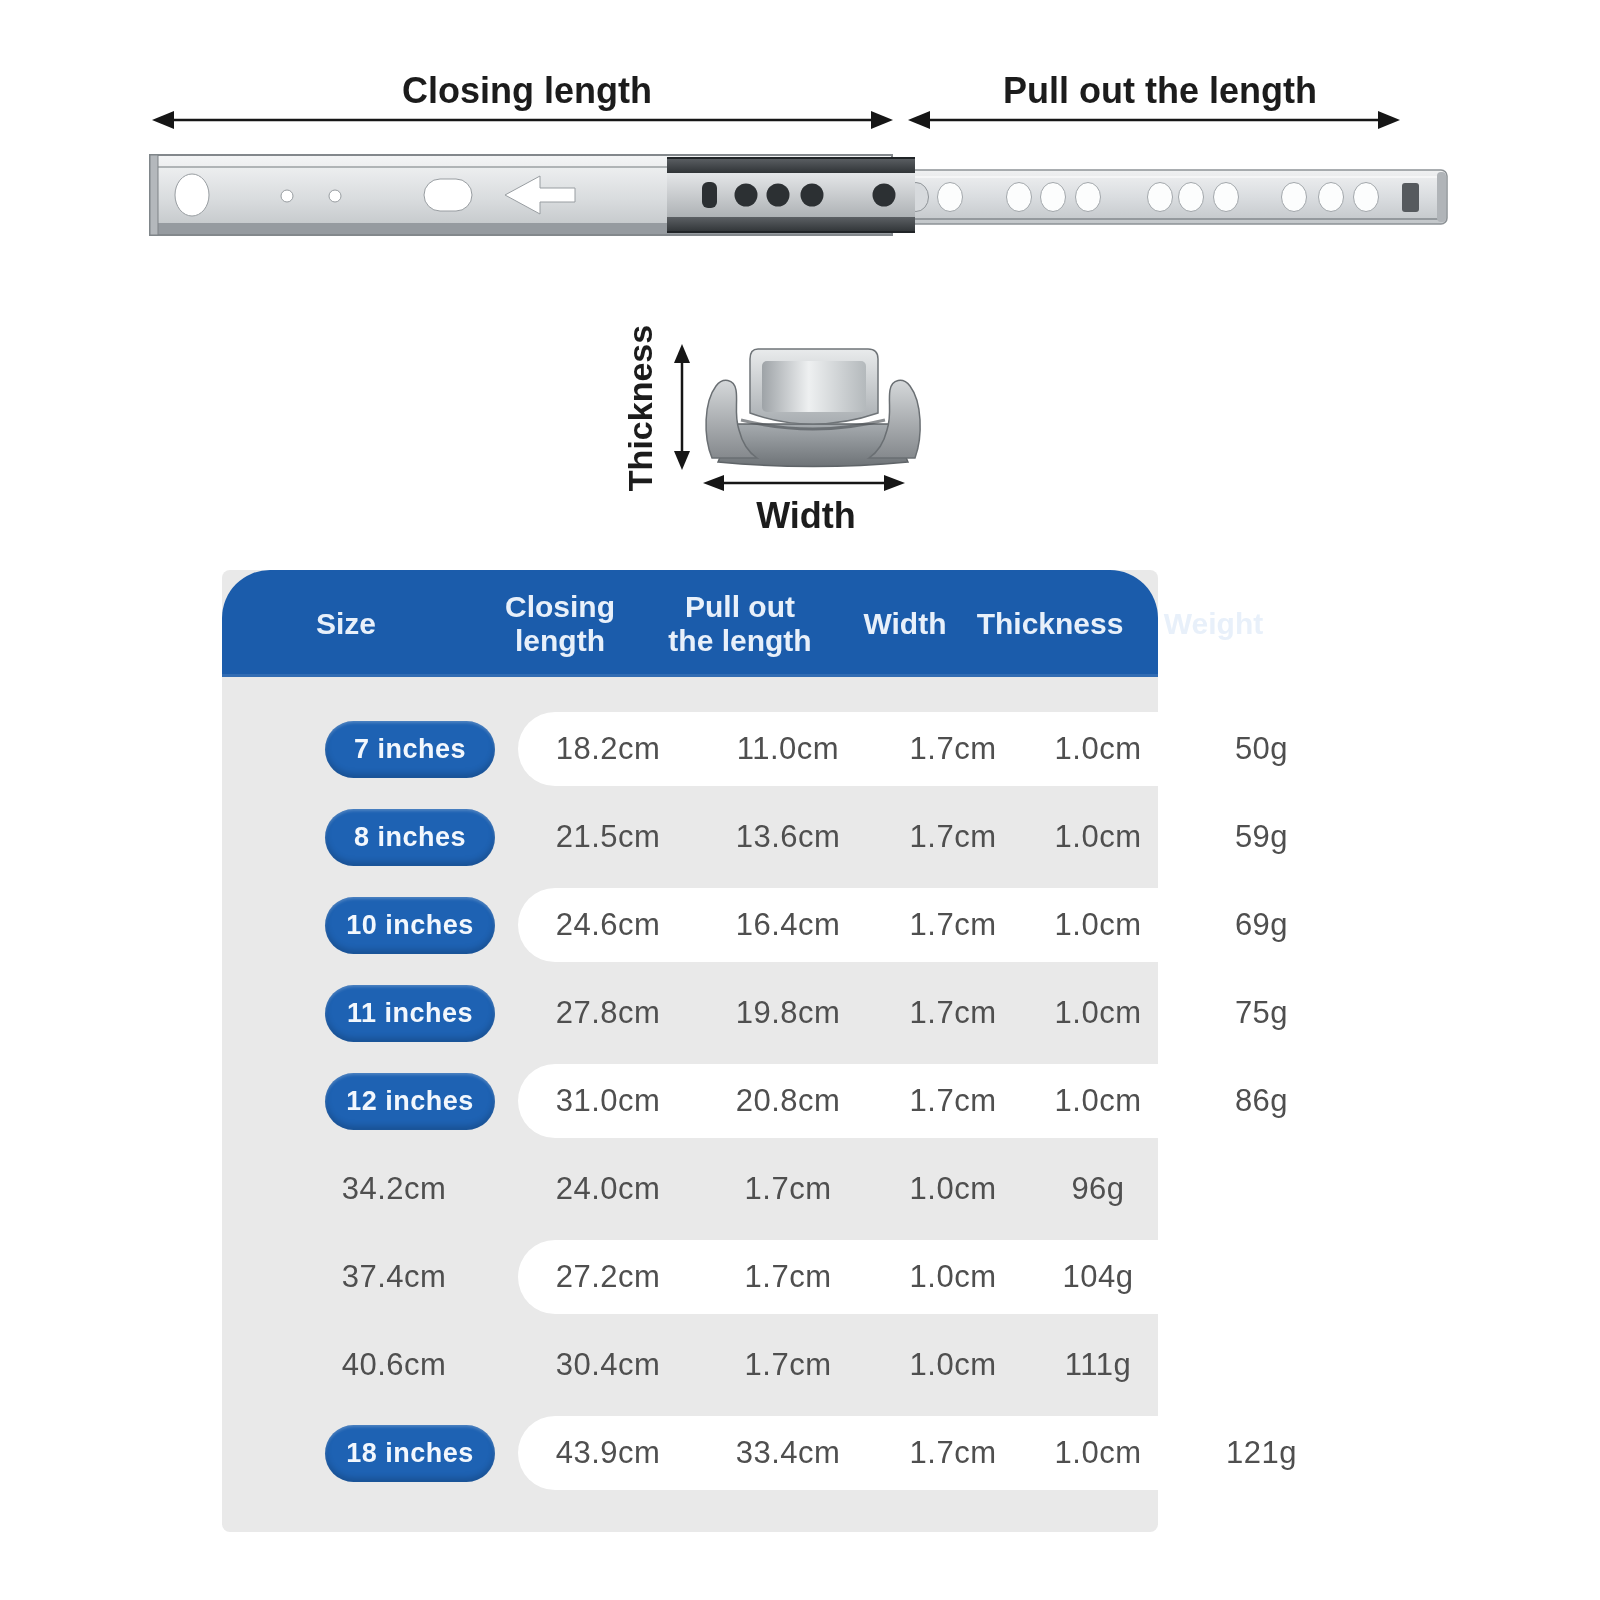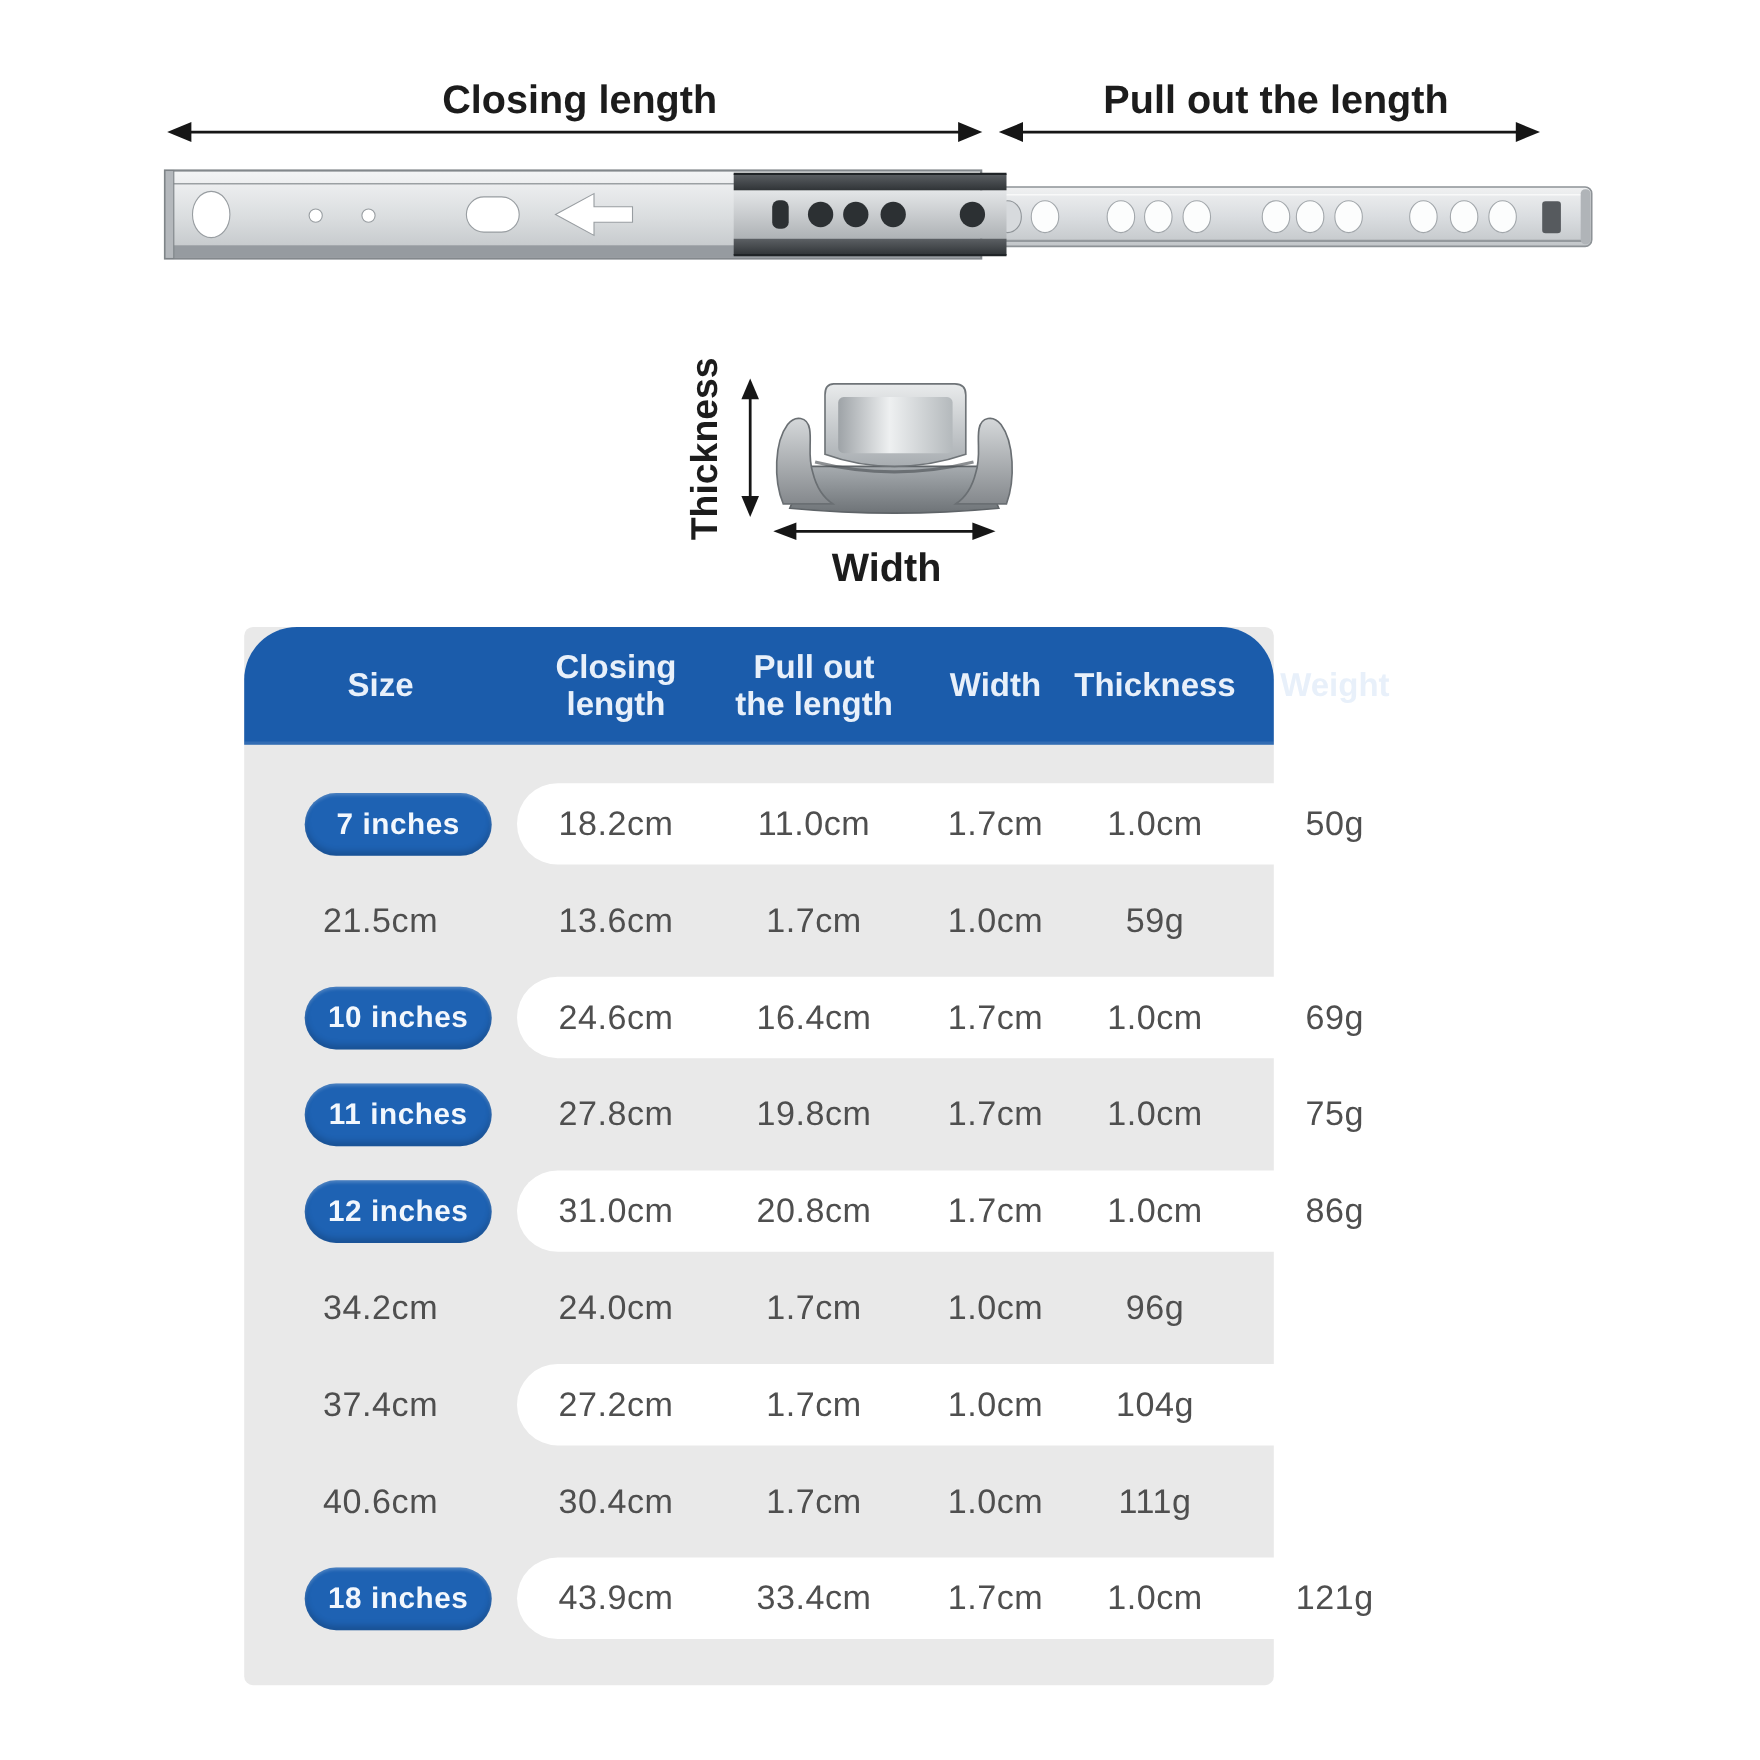--- a/index.html
+++ b/index.html
@@ -29,21 +29,21 @@
     align-items:center;
     box-shadow:inset 0 -3px 0 rgba(255,255,255,0.10);
   }
   .spec-header .hcell{
     text-align:center;color:#e8f0fa;font-size:30px;font-weight:700;
     line-height:1.12;display:flex;justify-content:center;
   }
   .spec-header .hcell span{display:inline-block;}
   .spec-header .hcell.wrap2 span{max-width:125px;}
   .spec-header .hcell.wrap3 span{max-width:150px;}
-  .spec-body{padding-top:28px;}
+  .spec-body{padding-top:28px;padding-left:48px;}
   .spec-row{
     position:relative;height:88px;
     display:grid;grid-template-columns:248px 180px 180px 150px 140px 187px;
     align-items:center;
   }
   .spec-row .rowbg{
     position:absolute;left:248px;top:7px;width:837px;height:74px;
     border-radius:37px;background:var(--row-highlight);display:none;
   }
   .spec-row.highlight .rowbg{display:block;}
@@ -226,20 +226,25 @@
         </div>
     <div class="cell">18.2cm</div>
     <div class="cell">11.0cm</div>
     <div class="cell">1.7cm</div>
     <div class="cell">1.0cm</div>
     <div class="cell">50g</div>
   </div>
 
   <div class="spec-row">
 
+    <div class="cell">
+          <div class="size-pill">
+            <span>8 inches</span>
+          </div>
+        </div>
     <div class="cell">21.5cm</div>
     <div class="cell">13.6cm</div>
     <div class="cell">1.7cm</div>
     <div class="cell">1.0cm</div>
     <div class="cell">59g</div>
   </div>
 
   <div class="spec-row highlight">
     <div class="rowbg"></div>
     <div class="cell">

